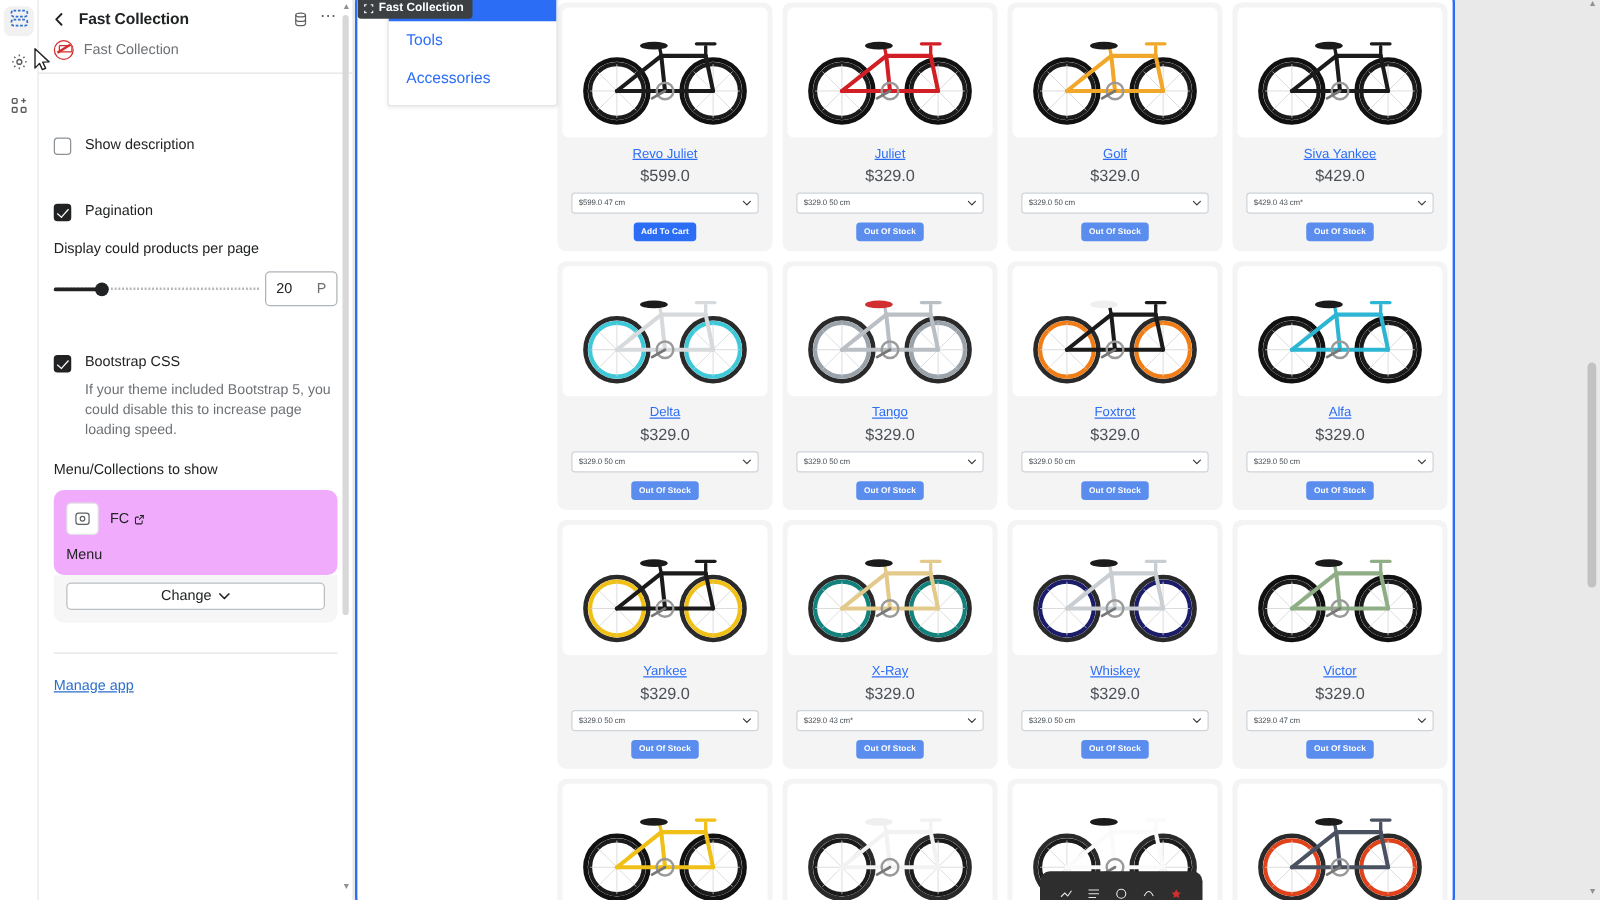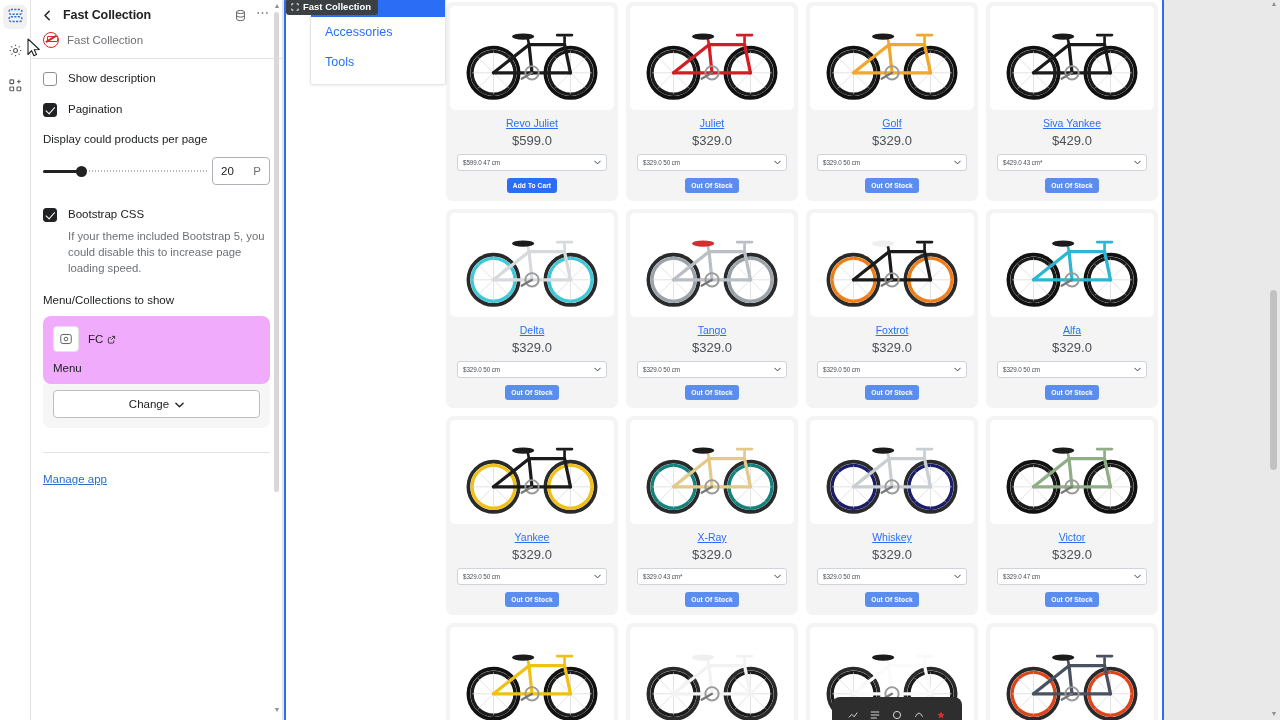--- a/index.html
+++ b/index.html
@@ -55,21 +55,21 @@
   }
   .app-favicon::after{
     content:""; position:absolute; left:2.5px; top:2.5px; width:9px; height:4px;
     border:1px solid #d42a2a; border-radius:1px;
   }
   .app-name { font-size: 11.5px; color: #6d7175; }
   .divider { height:1px; background:#e1e3e5; margin:0; }
 
   .panel-body { padding: 12px 12px 0 12px; overflow:hidden; flex:1; }
 
-  .check-row { display:flex; align-items:flex-start; gap:11px; margin-bottom: 16px; }
+  .check-row { display:flex; align-items:flex-start; gap:11px; margin-bottom: 16px; margin-top: 38px; }
   .cbox {
     width:14px; height:14px; border-radius:3px; border:1.4px solid #8c9196;
     background:#fff; flex:0 0 14px; margin-top:1px; cursor:pointer; position:relative;
   }
   .cbox.checked { background:#202223; border-color:#202223; }
   .cbox.checked::after{
     content:""; position:absolute; left:3.6px; top:1px; width:4px; height:7.5px;
     border:solid #fff; border-width:0 1.8px 1.8px 0; transform: rotate(42deg);
   }
   .check-label { font-size: 11.5px; color: #202223; line-height: 15px; }
@@ -96,21 +96,21 @@
   .menu-card-top { display:flex; align-items:center; gap:9px; }
   .menu-thumb {
     width:26px;height:26px;border-radius:4px;background:#fff;border:1px solid #e1e3e5;
     display:flex;align-items:center;justify-content:center;color:#5c5f62;flex:0 0 26px;
   }
   .menu-fc { font-size:11.5px; color:#202223; display:flex; align-items:center; gap:4px; }
   .ext-ico { color:#202223; display:flex; }
   .menu-sub { font-size:11.5px; color:#202223; margin-top:10px; }
   .change-wrap { background:#f6f6f7; border-radius:0 0 8px 8px; padding: 6px 10px 10px 10px; margin-top:-2px;}
   .change-btn {
-    height:28px; background:#fff; border:1px solid #babfc3; border-radius:4px;
+    height:22px; background:#fff; border:1px solid #babfc3; border-radius:4px;
     display:flex; align-items:center; justify-content:center; gap:6px;
     font-size:11.5px; color:#202223; cursor:pointer; font-weight:500;
   }
   .panel-rule { height:1px; background:#e1e3e5; margin: 24px 0 16px 0; }
   .manage-link { font-size:11.5px; color:#2c6ecb; text-decoration:underline; cursor:pointer; }
 
   .panel-scroll {
     position:absolute; right:2px; top:2px; width:6px; height:712px;
   }
   .panel-scroll .up, .panel-scroll .down {
@@ -330,22 +330,22 @@
       <path d="M1 1l0 15.5 3.6-3.8 2.3 5 2.6-1.1-2.3-4.9 5.1-0.2z" fill="#fff" stroke="#222" stroke-width="1.1" stroke-linejoin="round"></path>
     </svg>
   </div>
 
   <div class="preview-outer">
     <div class="frame">
       <div class="frame-inner">
 
         <div class="navmenu" id="navmenu">
             <div class="navitem active">Bike</div>
+            <div class="navitem">Tools</div>
             <div class="navitem">Accessories</div>
-            <div class="navitem">Tools</div>
           </div>
 
         <div class="tooltip">
           <span class="tt-ico">
             <svg width="8" height="8" viewBox="0 0 12 12" fill="none" stroke="#fff" stroke-width="1.4">
               <path d="M1.2 3.6V1.2h2.4M8.4 1.2h2.4v2.4M10.8 8.4v2.4H8.4M3.6 10.8H1.2V8.4"></path>
             </svg>
           </span>
           <span>Fast Collection</span>
         </div>

